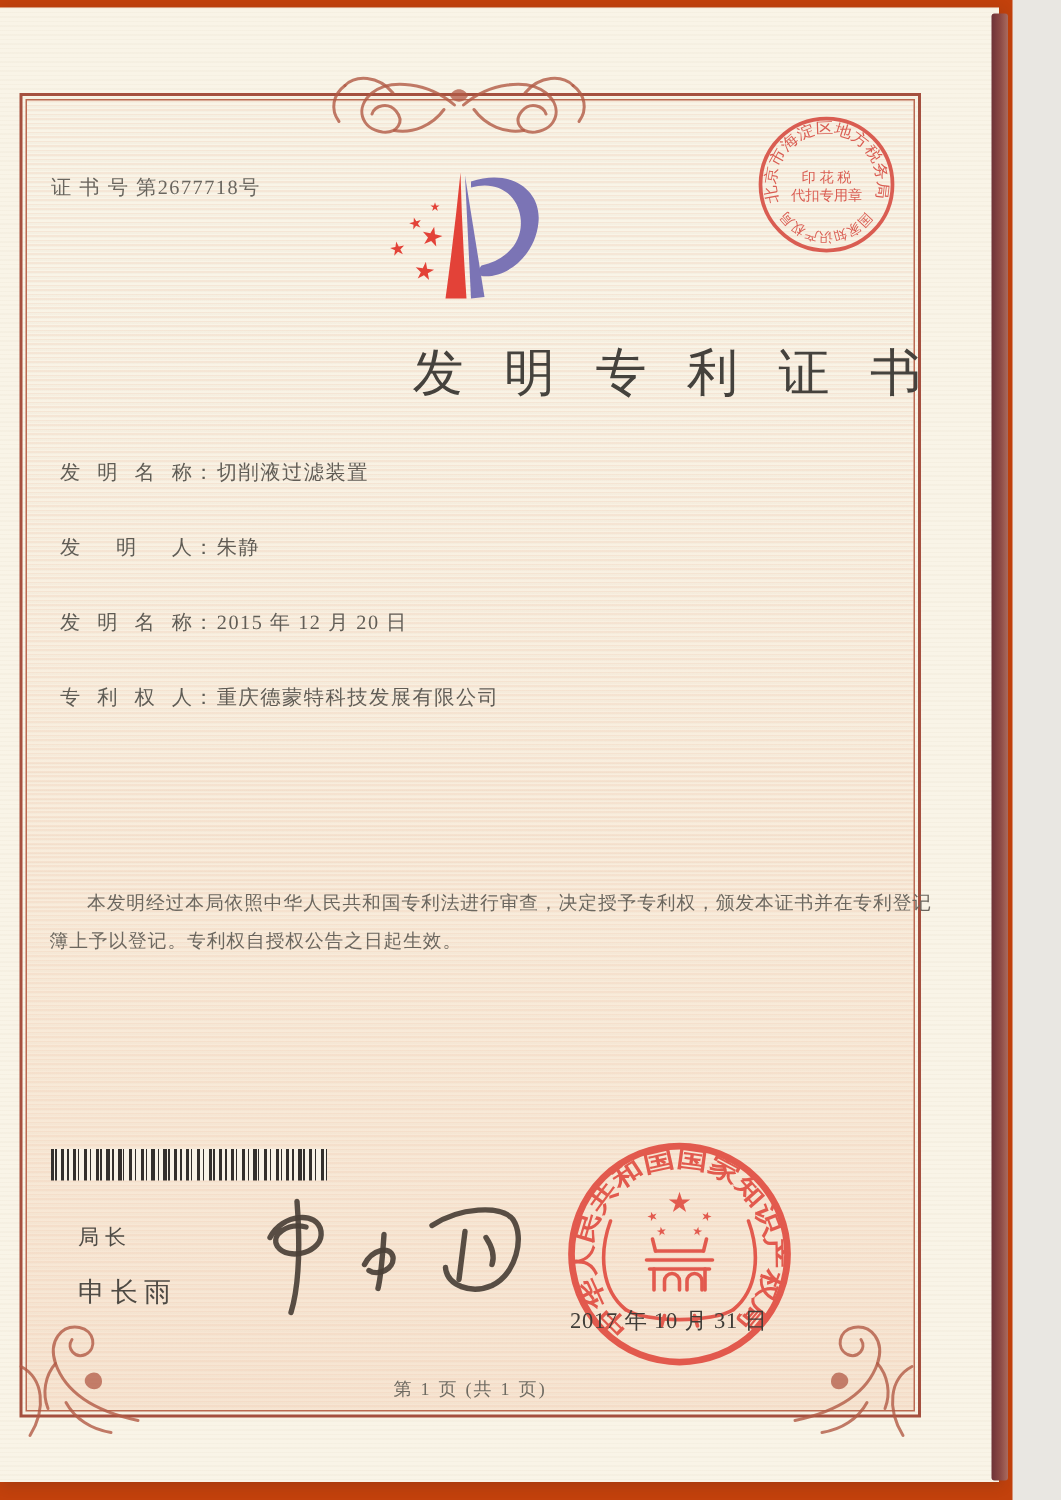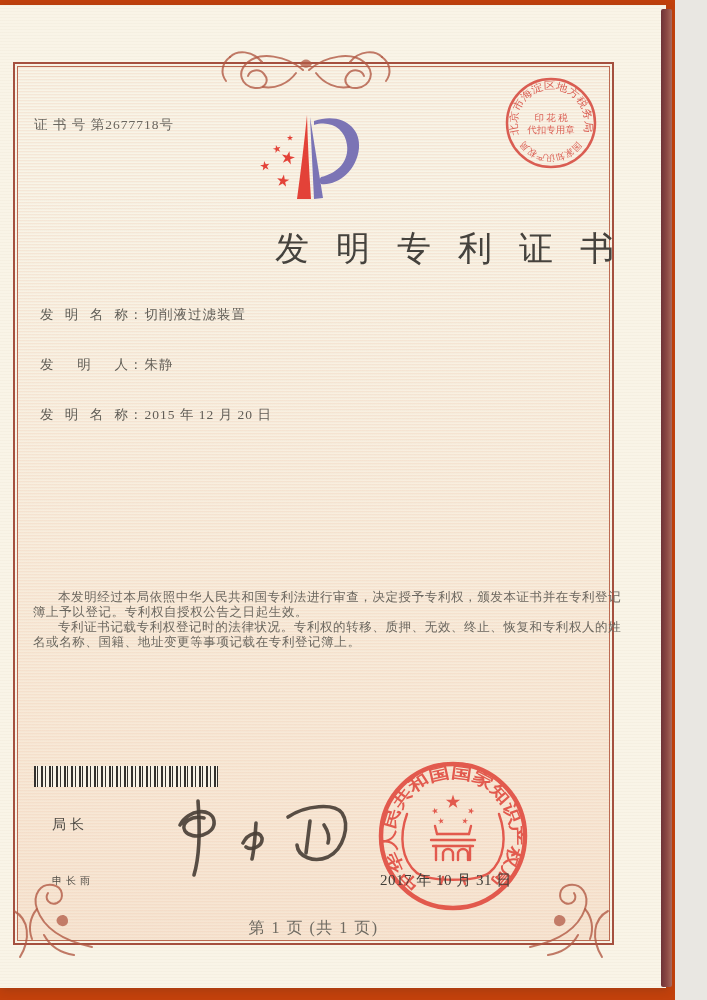--- a/index.html
+++ b/index.html
@@ -54,51 +54,51 @@
   .field-row { height:50px; font-size:13.5px; color:#5f5c55; white-space:nowrap; }
   .field-label {
     display:inline-block; width:88px; vertical-align:top;
     text-align:justify; text-align-last:justify;
   }
   .field-colon { display:inline-block; margin:0 2px 0 1px; }
   .field-value { display:inline-block; letter-spacing:1px; color:#615d56; }
 
   .body-text {
     position:absolute; left:33px; top:585px; width:594px;
-    font-size:12.5px; line-height:15px; color:#6b675f;
+    font-size:12.5px; line-height:25px; color:#6b675f;
     letter-spacing:0.6px;
   }
   .body-text p { text-indent:2em; }
 
   .barcode {
     position:absolute; left:34px; top:761px; width:184px; height:21px;
     background:repeating-linear-gradient(90deg,
       #33302d 0 2px, #f8f3e8 2px 3px,
       #33302d 3px 4px, #f8f3e8 4px 7px,
       #33302d 7px 9px, #f8f3e8 9px 11px,
       #33302d 11px 12px, #f8f3e8 12px 15px);
   }
 
   .director-title { position:absolute; left:52px; top:811px; font-size:14px; letter-spacing:4px; color:#4e4a44;
     font-family:"Liberation Sans","DejaVu Sans",sans-serif; }
-  .director-name  { position:absolute; left:52px; top:869px; font-size:10px; letter-spacing:4px; color:#4e4a44;
+  .director-name  { position:absolute; left:52px; top:844px; font-size:18px; letter-spacing:4px; color:#4e4a44;
     font-family:Liberation Serif, serif; }
   .signature { position:absolute; left:138px; top:788px; }
   .signature path { stroke:#4a4037; stroke-width:3.6; fill:none; stroke-linecap:round; stroke-linejoin:round; opacity:.92; }
 
   .tax-seal { position:absolute; left:496px; top:63px; }
   .office-seal { position:absolute; left:373px; top:751px; }
   .seal-red-text { fill:#d5443a; }
   .seal-date {
     position:absolute; left:380px; top:866px; font-size:15px;
     color:#403d38; letter-spacing:0.5px; white-space:nowrap; z-index:5;
   }
   .footer {
     position:absolute; left:13px; top:913px; width:601px; text-align:center;
-    font-size:16px; letter-spacing:1.5px; color:#6f6b62;
+    font-size:12px; letter-spacing:1.5px; color:#6f6b62;
   }
 </style>
 </head>
 <body>
 
 <div class="scan">
 
   <svg width="0" height="0" style="position:absolute">
     <defs>
       <path id="star-shape" d="M0,-1 L0.225,-0.309 L0.951,-0.309 L0.363,0.118 L0.588,0.809 L0,0.382 L-0.588,0.809 L-0.363,0.118 L-0.951,-0.309 L-0.225,-0.309 Z"></path>
@@ -183,25 +183,27 @@
     <div class="fields">
       <div class="field-row">
         <span class="field-label">发明名称</span><span class="field-colon">：</span><span class="field-value">切削液过滤装置</span>
       </div>
       <div class="field-row">
         <span class="field-label">发明人</span><span class="field-colon">：</span><span class="field-value">朱静</span>
       </div>
       <div class="field-row">
         <span class="field-label">发明名称</span><span class="field-colon">：</span><span class="field-value">2015 年 12 月 20 日</span>
       </div>
+      <div class="field-row">
+        <span class="field-label">专利权人</span><span class="field-colon">：</span><span class="field-value">重庆德蒙特科技发展有限公司</span>
+      </div>
     </div>
 
     <div class="body-text">
       <p>本发明经过本局依照中华人民共和国专利法进行审查，决定授予专利权，颁发本证书并在专利登记簿上予以登记。专利权自授权公告之日起生效。</p>
-      <p>专利证书记载专利权登记时的法律状况。专利权的转移、质押、无效、终止、恢复和专利权人的姓名或名称、国籍、地址变更等事项记载在专利登记簿上。</p>
     </div>
 
     <div class="barcode"></div>
 
     <div class="director-title">局长</div>
     <div class="director-name">申长雨</div>
 
     <svg class="signature" width="230" height="100" viewBox="0 0 230 100">
       <path d="M42,32 C50,16 74,14 76,28 C78,42 54,48 47,38 C42,30 54,22 66,25"></path>
       <path d="M60,8 C62,35 62,62 56,82"></path>

